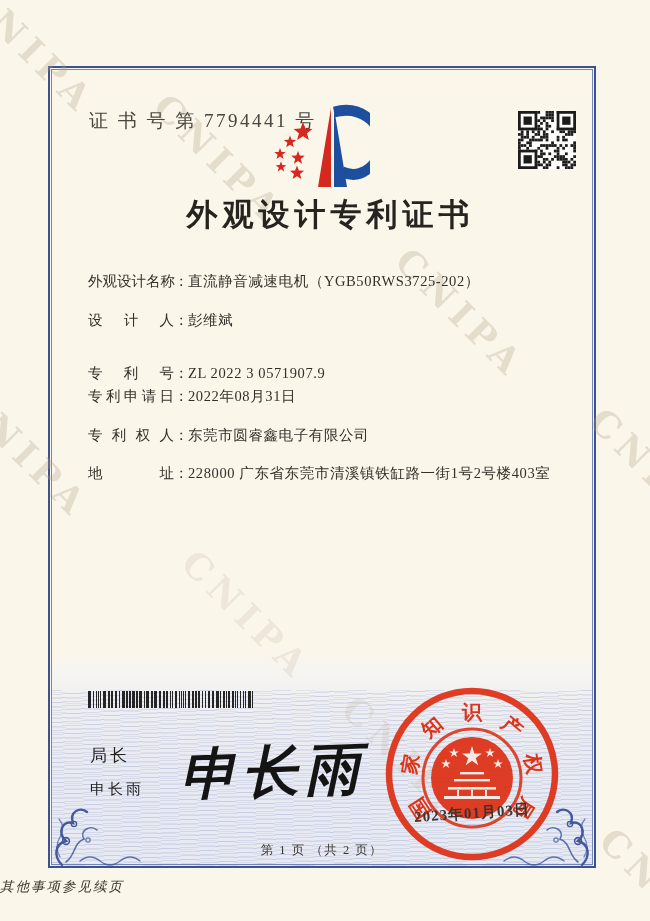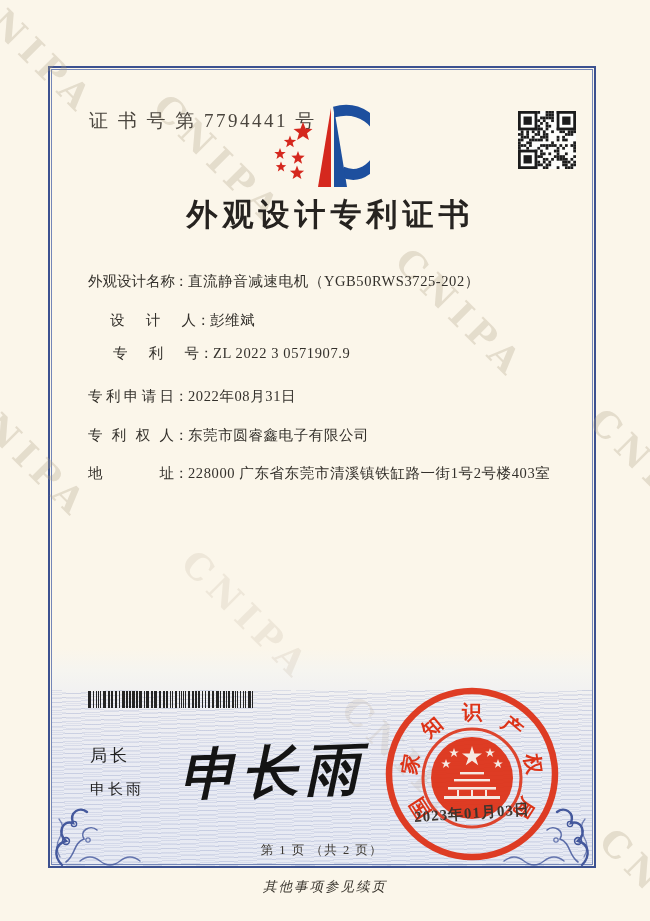--- a/index.html
+++ b/index.html
@@ -79,21 +79,21 @@
     position:absolute; left:0; top:120px; width:180px; text-align:center;
     font-size:15px; font-weight:bold; color:#3c342d; transform:rotate(-4deg); letter-spacing:1px;
   }
 
   .ornament { position:absolute; width:100px; height:72px; z-index:3; }
   .ornament.left  { left:50px;  top:795px; }
   .ornament.right { left:494px; top:795px; transform:scaleX(-1); }
 
   .page-no { position:absolute; left:48px; top:842px; width:548px; text-align:center;
     font-size:12.5px; letter-spacing:1.5px; color:#3a362f; z-index:4; }
-  .continuation { position:absolute; left:0; top:878px; width:650px; text-align:center;
+  .continuation { position:absolute; left:0; top:878px; width:650px; 
     font-size:13.5px; font-style:italic; letter-spacing:2px; color:#3a362f; }
 </style>
 </head>
 <body>
 
 <span class="wm" style="left:-52px; top:28px;">CNIPA</span>
 <span class="wm" style="left:136px; top:138px;">CNIPA</span>
 <span class="wm" style="left:378px; top:292px;">CNIPA</span>
 <span class="wm" style="left:-58px; top:432px;">CNIPA</span>
 <span class="wm" style="left:572px; top:452px;">CNIPA</span>
@@ -283,24 +283,24 @@
         <rect x="5.523809523809524" y="44.19047619047619" width="8.285714285714285" height="8.285714285714285" fill="#1c1c1c"></rect>
       </svg>
   </div>
 
   <div class="title">外观设计专利证书</div>
 
   <div class="fields">
     <div class="frow" style="top:4px;">
       <span class="flabel">外观设计名称</span><span class="colon">：</span><span class="fvalue">直流静音减速电机（YGB50RWS3725-202）</span>
     </div>
-    <div class="frow" style="top:43px;margin-left:22px;">
+    <div class="frow" style="top:43px;">
       <span class="flabel">设计人</span><span class="colon">：</span><span class="fvalue">彭维斌</span>
     </div>
-    <div class="frow" style="top:76px;margin-left:25px;">
+    <div class="frow" style="top:96px;">
       <span class="flabel">专利号</span><span class="colon">：</span><span class="fvalue">ZL 2022 3 0571907.9</span>
     </div>
     <div class="frow" style="top:119px;">
       <span class="flabel">专利申请日</span><span class="colon">：</span><span class="fvalue">2022年08月31日</span>
     </div>
     <div class="frow" style="top:158px;font-family:Liberation Mono, monospace;">
       <span class="flabel">专利权人</span><span class="colon">：</span><span class="fvalue">东莞市圆睿鑫电子有限公司</span>
     </div>
     <div class="frow" style="top:196px;">
       <span class="flabel">地址</span><span class="colon">：</span><span class="fvalue">228000 广东省东莞市清溪镇铁缸路一街1号2号楼403室</span>

